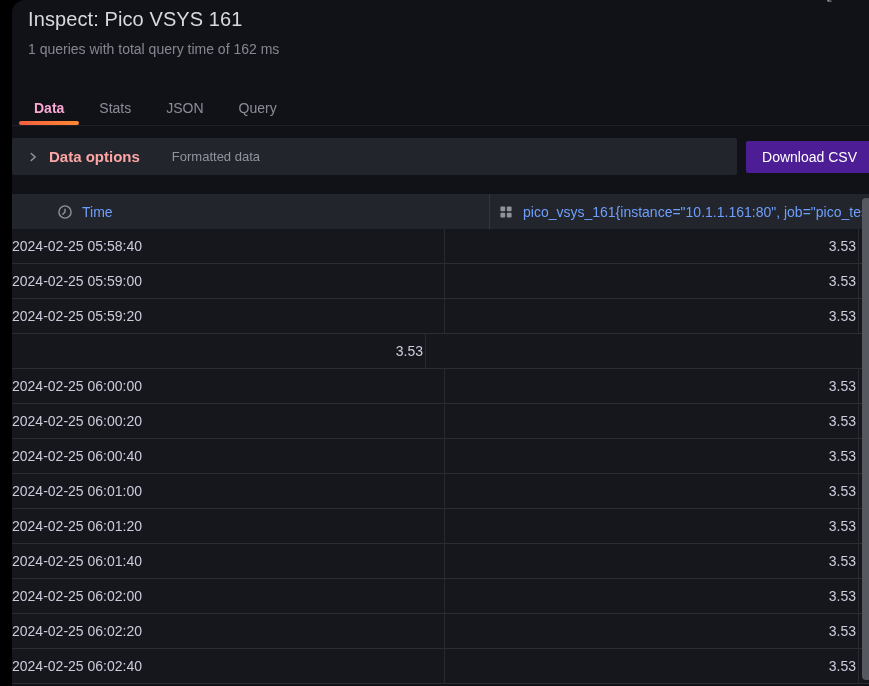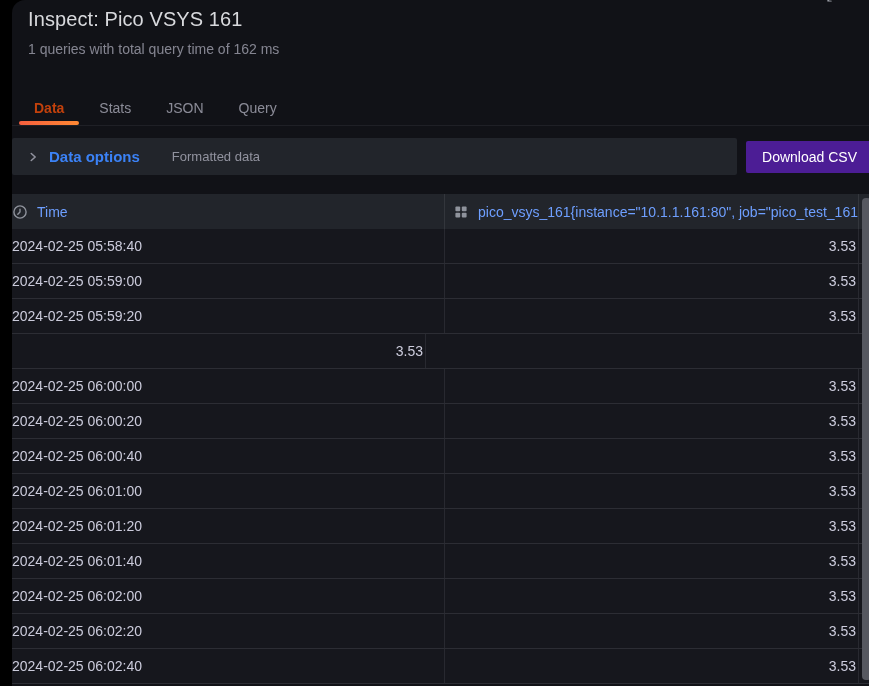--- a/index.html
+++ b/index.html
@@ -52,21 +52,21 @@
   .tab {
     position: relative;
     display: flex;
     align-items: center;
     padding: 0 15px;
     margin-right: 5px;
     font-size: 14px;
     color: rgba(204,204,220,0.65);
     cursor: pointer;
   }
-  .tab.active { color: #c2410c; font-weight: 700; }
+  .tab.active { color: #f9a8d4; font-weight: 700; }
   .tab.active::after {
     content: "";
     position: absolute;
     left: 0; right: 0; bottom: 0;
     height: 4px;
     border-radius: 2px;
     background: linear-gradient(90deg, #F55F3E, #FF8833);
   }
 
   .content { margin-top: 12px; }
@@ -80,21 +80,21 @@
     display: flex;
     align-items: center;
     padding: 0 14px;
     cursor: pointer;
   }
   .chevron { display: flex; align-items: center; }
   .options-label {
     margin-left: 9px;
     font-size: 15px;
     font-weight: 600;
-    color: #3b82f6;
+    color: #fca5a5;
   }
   .options-summary {
     margin-left: 32px;
     font-size: 13px;
     color: rgba(204,204,220,0.65);
   }
   .download-btn {
     margin-left: 9px;
     height: 32px;
     padding: 0 16px;
@@ -119,20 +119,21 @@
     overflow: hidden;
     white-space: nowrap;
     cursor: pointer;
   }
   .th .hicon { display: flex; align-items: center; flex: none; }
   .th-label { margin-left: 9px; }
   .col-time {
     width: 433px;
     flex: none;
     border-right: 1px solid rgba(204,204,220,0.10);
+    margin-left: 45px;
   }
   .col-value {
     width: 414px;
     flex: none;
     padding-left: 8px;
     border-right: 1px solid rgba(204,204,220,0.10);
   }
   .tr {
     display: flex;
     height: 35px;

